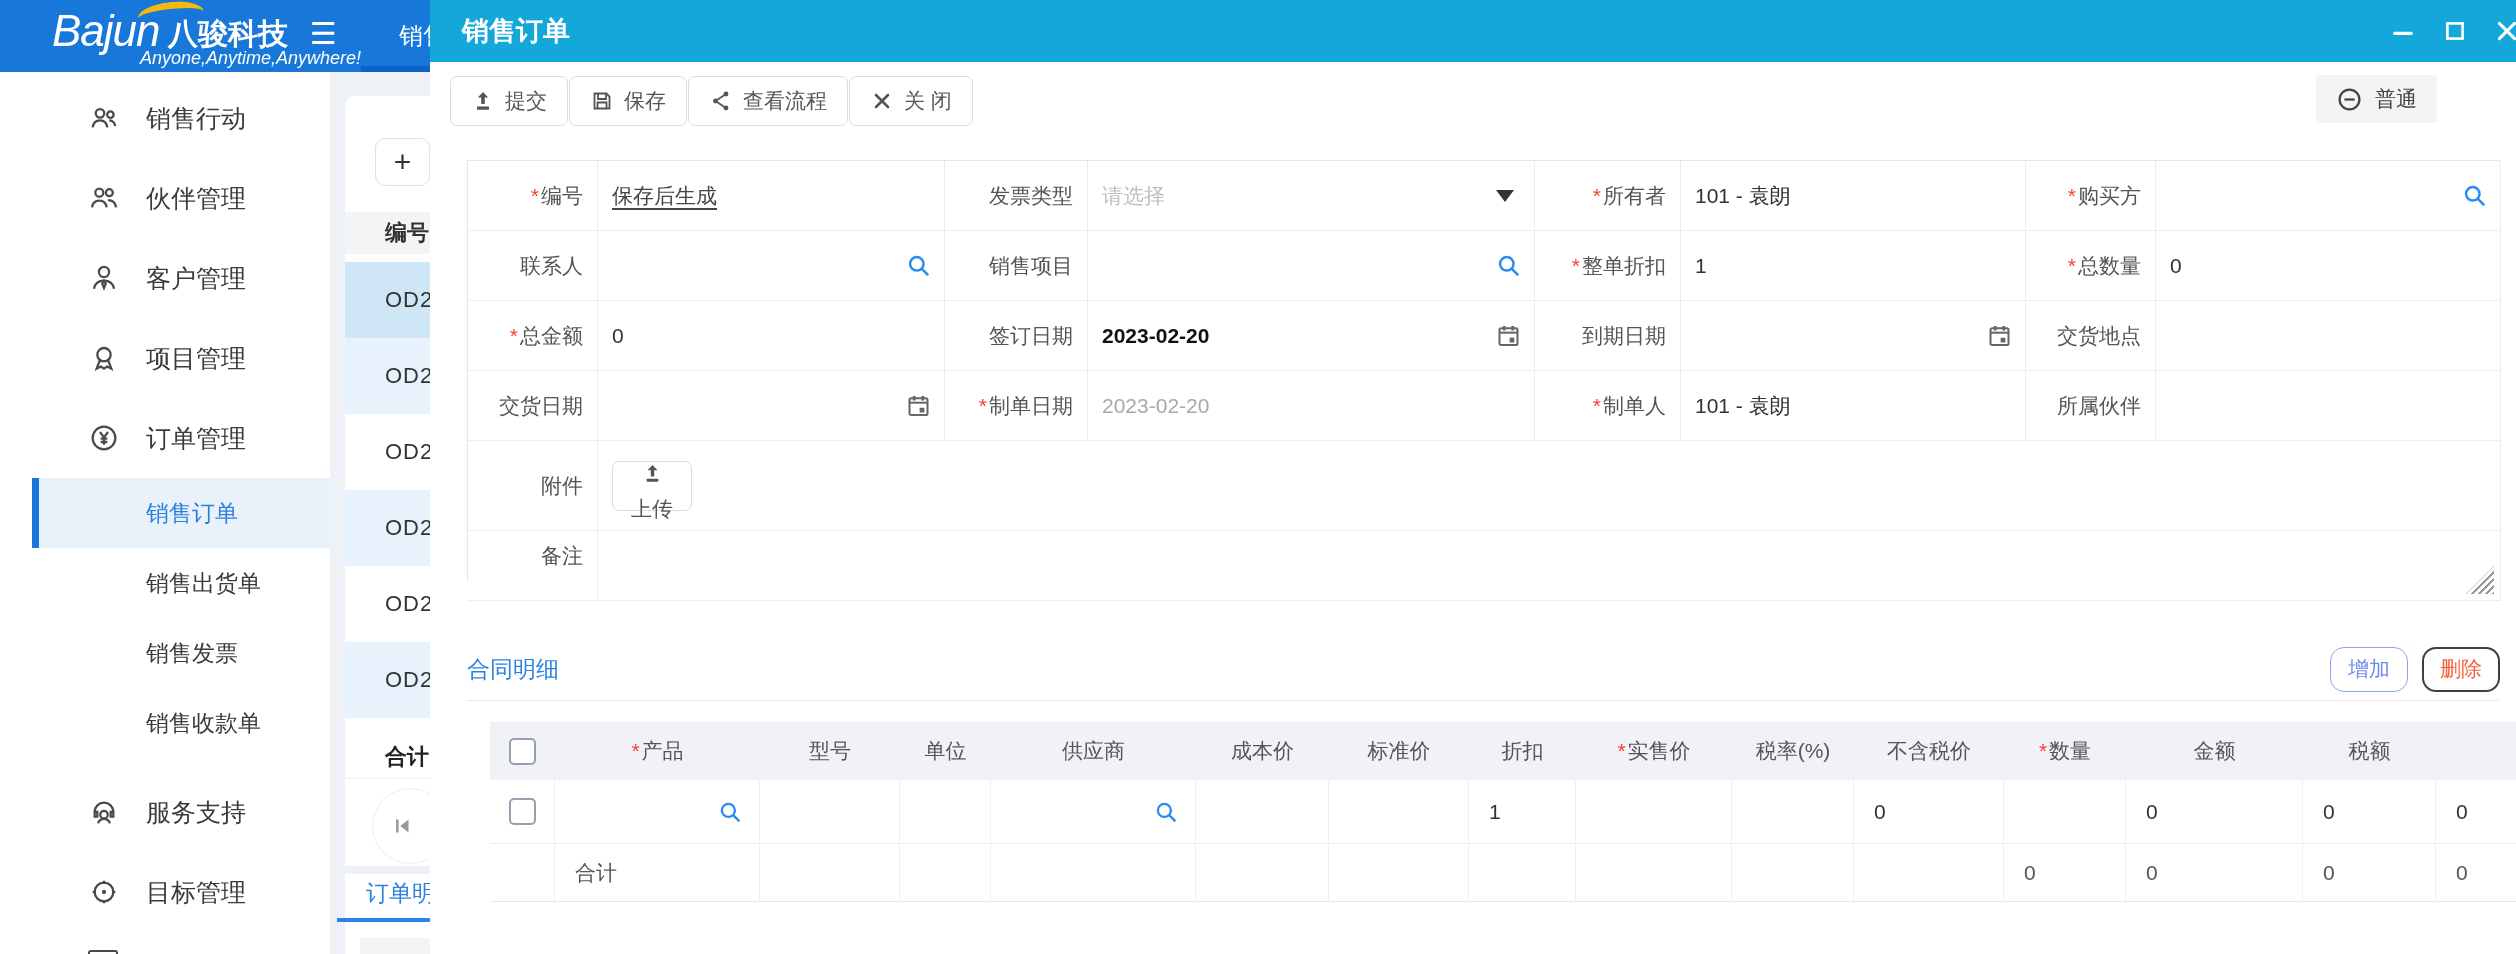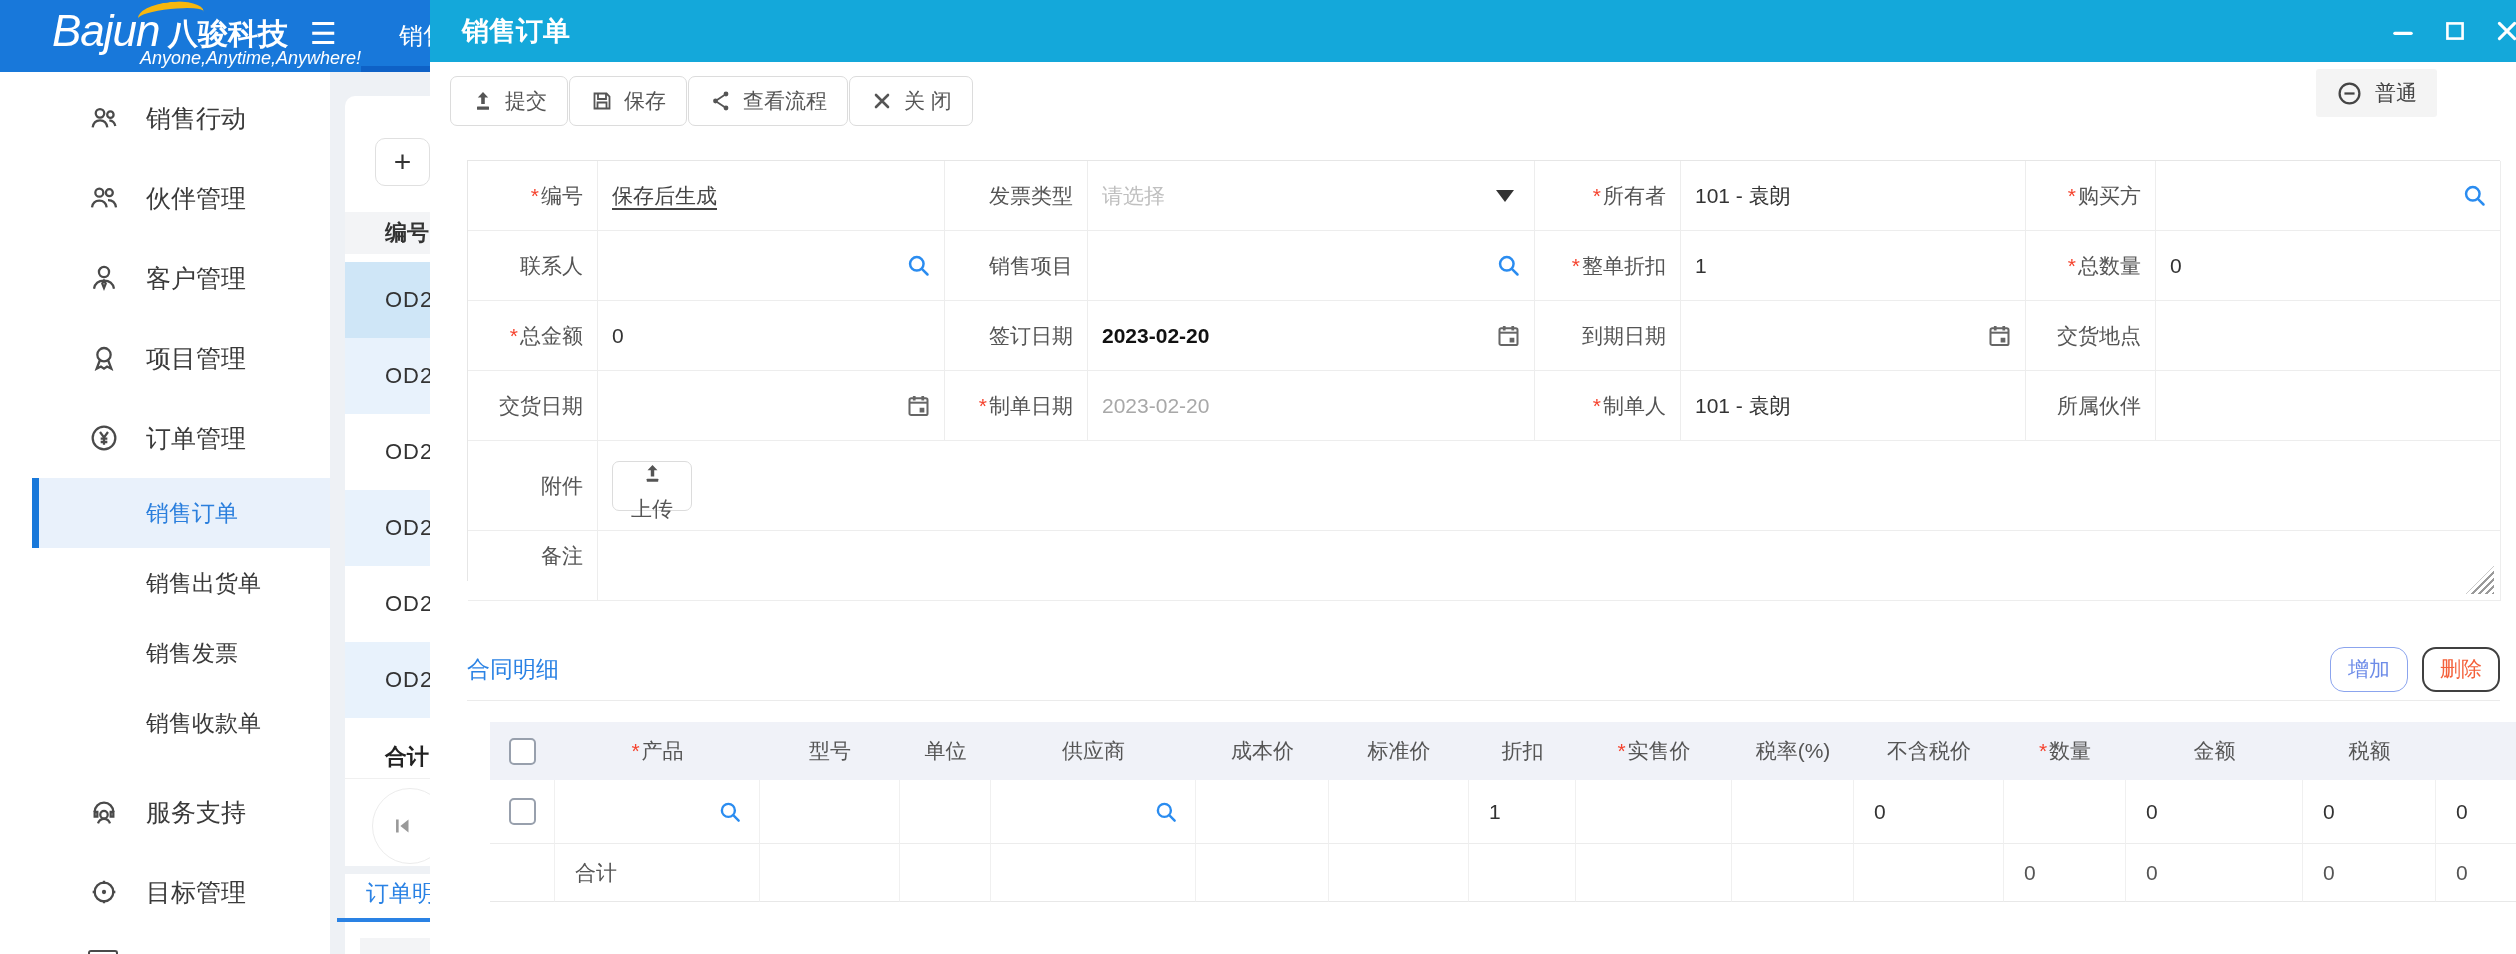--- a/index.html
+++ b/index.html
@@ -51,21 +51,21 @@
   .modal { position:absolute; left:430px; top:0; width:2086px; height:954px; background:#fff; overflow:hidden; }
   .m-header { position:absolute; left:0; top:0; width:100%; height:62px; background:#14a8da; display:flex; align-items:center; }
   .m-title { margin-left:32px; font-size:27px; font-weight:bold; color:#fff; }
   .win-controls { position:absolute; right:-12px; top:0; height:62px; display:flex; align-items:center; gap:22px; padding-right:6px; }
   .win-btn { width:30px; height:30px; display:flex; align-items:center; justify-content:center; cursor:pointer; }
 
   .m-toolbar { position:absolute; left:20px; top:76px; display:flex; gap:1px; }
   .tb-btn { height:50px; display:inline-flex; align-items:center; gap:10px; padding:0 20px; background:#fff; border:1px solid #dcdcdc; border-radius:7px; font-size:21px; color:#555; cursor:pointer; }
   .tb-btn svg { width:24px; height:24px; }
 
-  .m-priority { position:absolute; right:79px; top:69px; height:48px; background:#f4f4f4; border-radius:3px; display:flex; align-items:center; gap:12px; padding:0 20px; font-size:21px; color:#444; cursor:pointer; }
+  .m-priority { position:absolute; right:79px; top:75px; height:48px; background:#f4f4f4; border-radius:3px; display:flex; align-items:center; gap:12px; padding:0 20px; font-size:21px; color:#444; cursor:pointer; }
   .m-priority svg { width:27px; height:27px; }
 
   
   .m-form { position:absolute; left:37px; top:160px; width:2033px; display:grid;
             grid-template-columns:130px 347px 143px 447px 146px 345px 130px 345px;
             grid-auto-rows:70px; border-top:1px solid #e6e6e6; border-left:1px solid #e6e6e6; }
   .fl { display:flex; align-items:center; justify-content:flex-end; padding-right:14px; font-size:21px; color:#555; border-right:1px solid #ededed; border-bottom:1px solid #ededed; white-space:nowrap; }
   .fv { display:flex; align-items:center; padding:0 12px 0 14px; font-size:21px; color:#333; border-right:1px solid #ededed; border-bottom:1px solid #ededed; cursor:text; }
   .req { color:#f5432e; margin-right:2px; }
   .link-underline { color:#444; text-decoration:underline; text-underline-offset:5px; }

